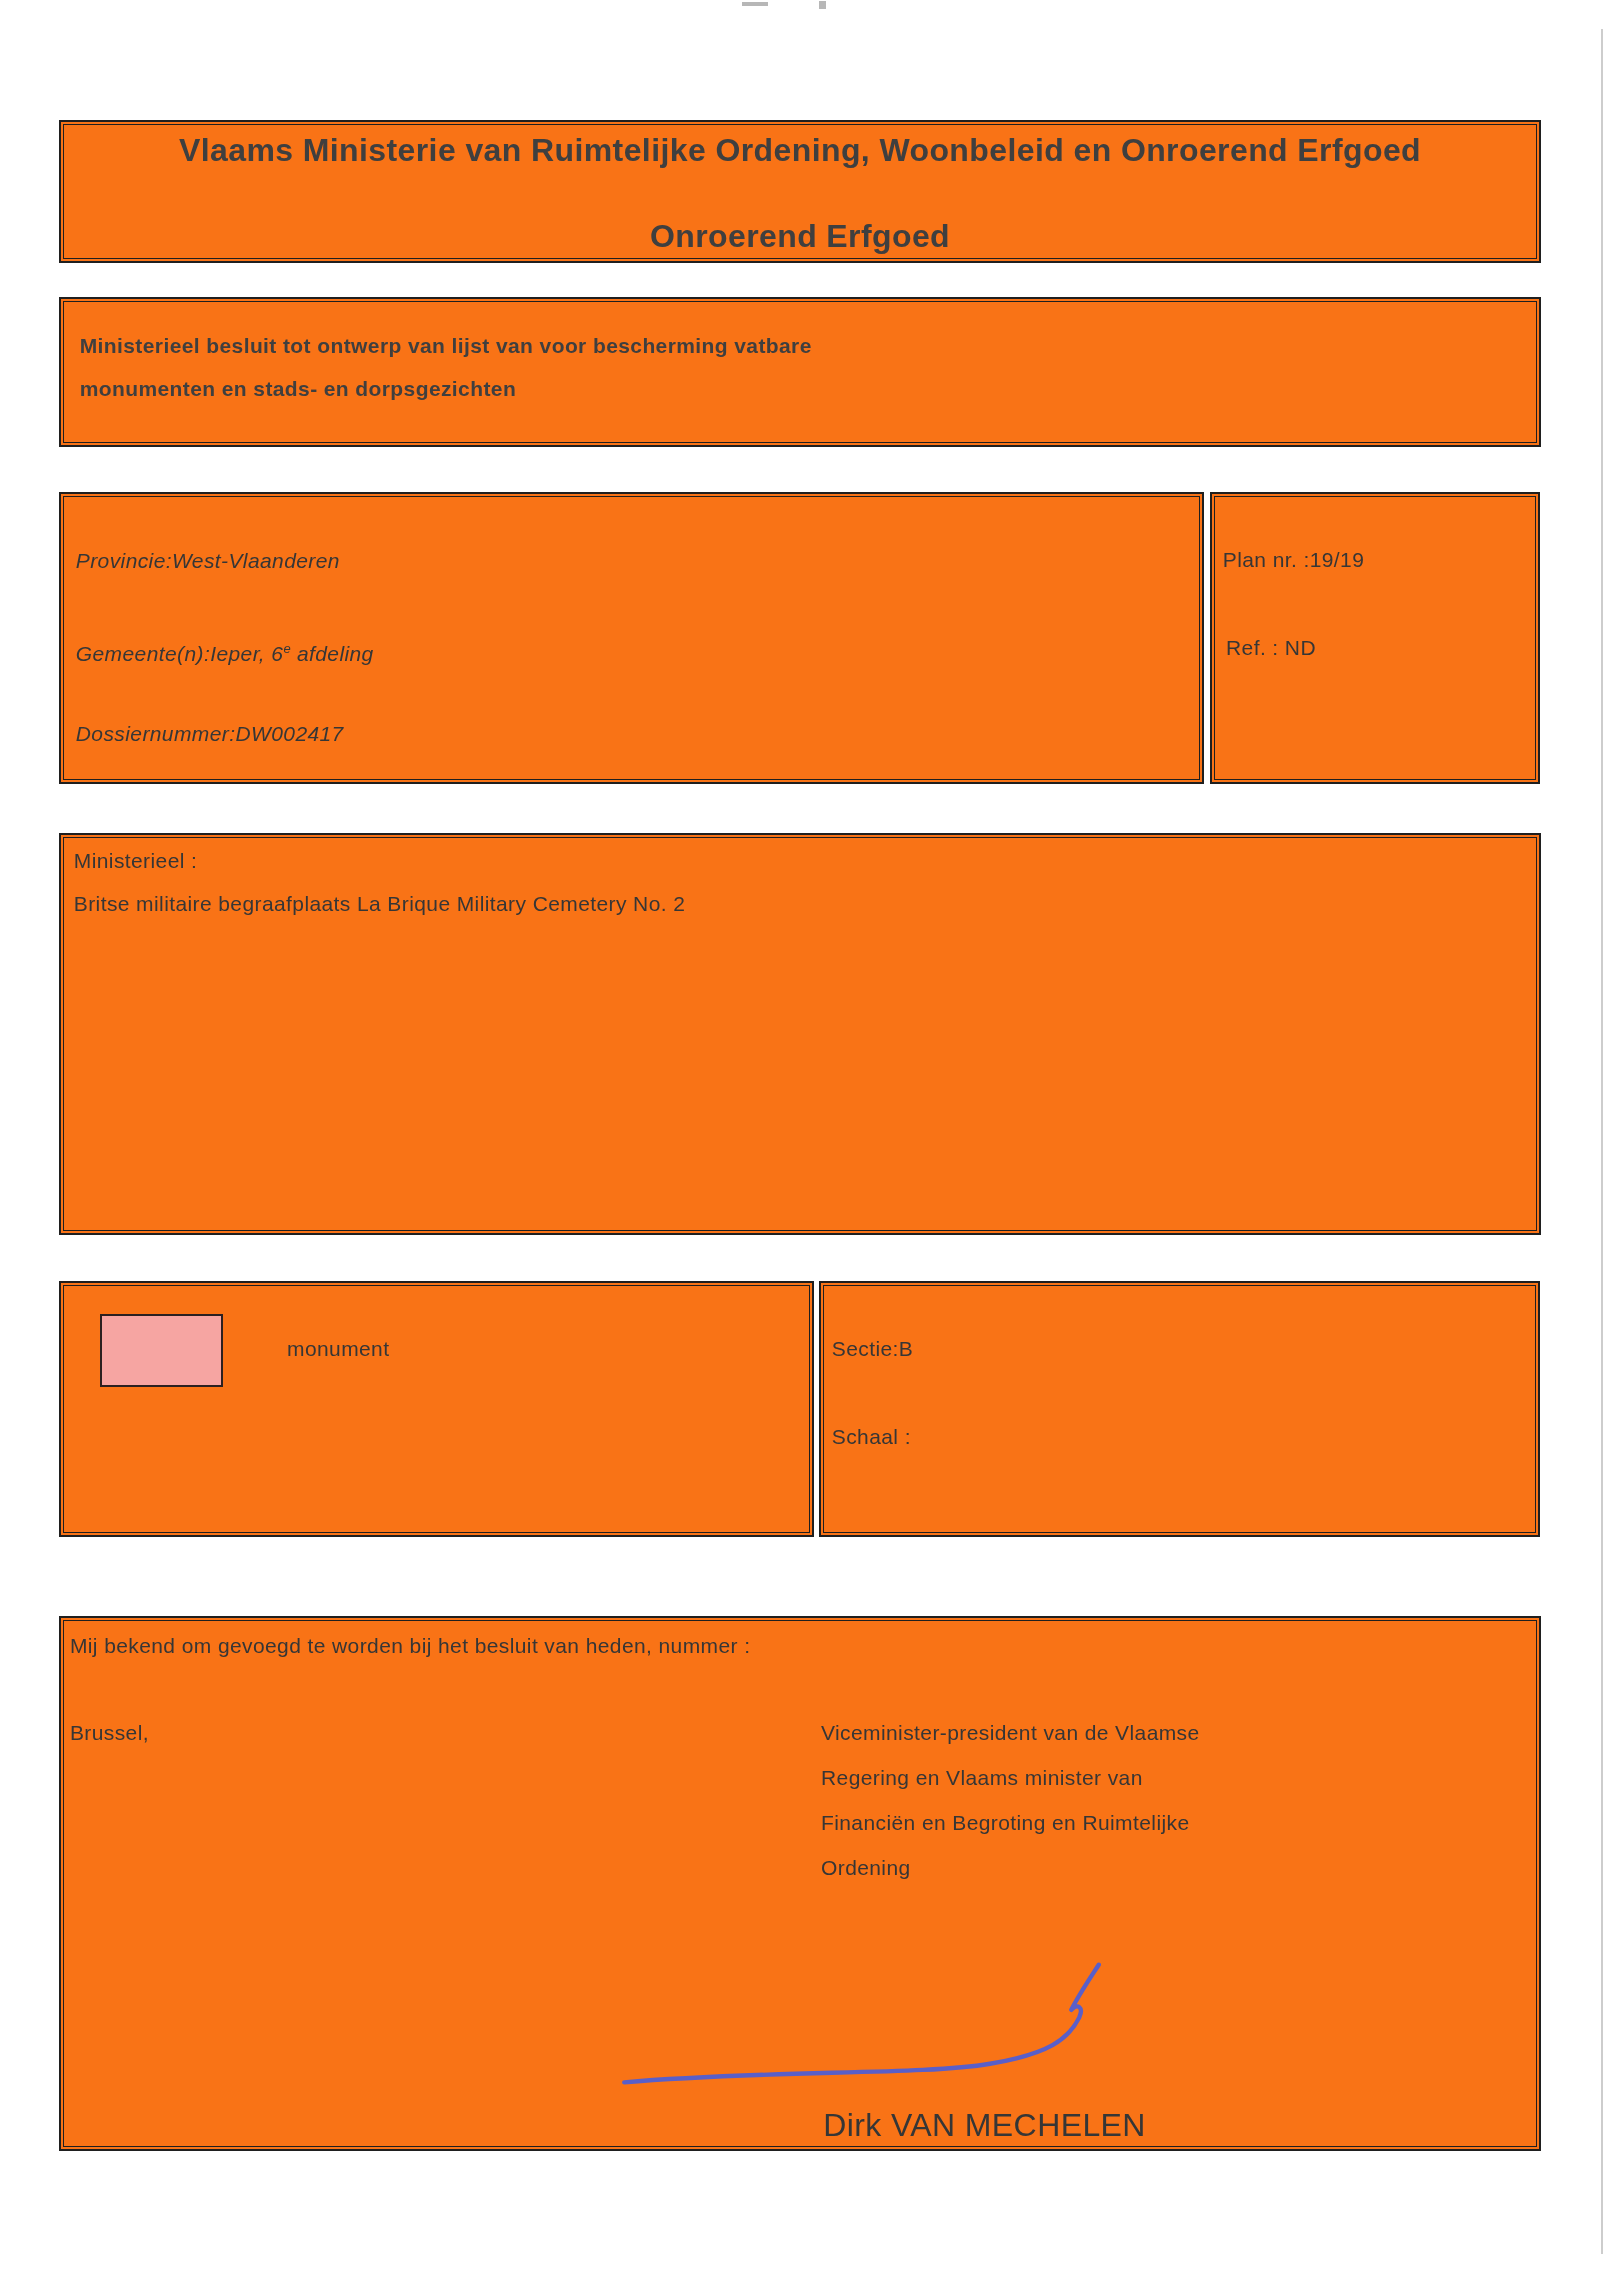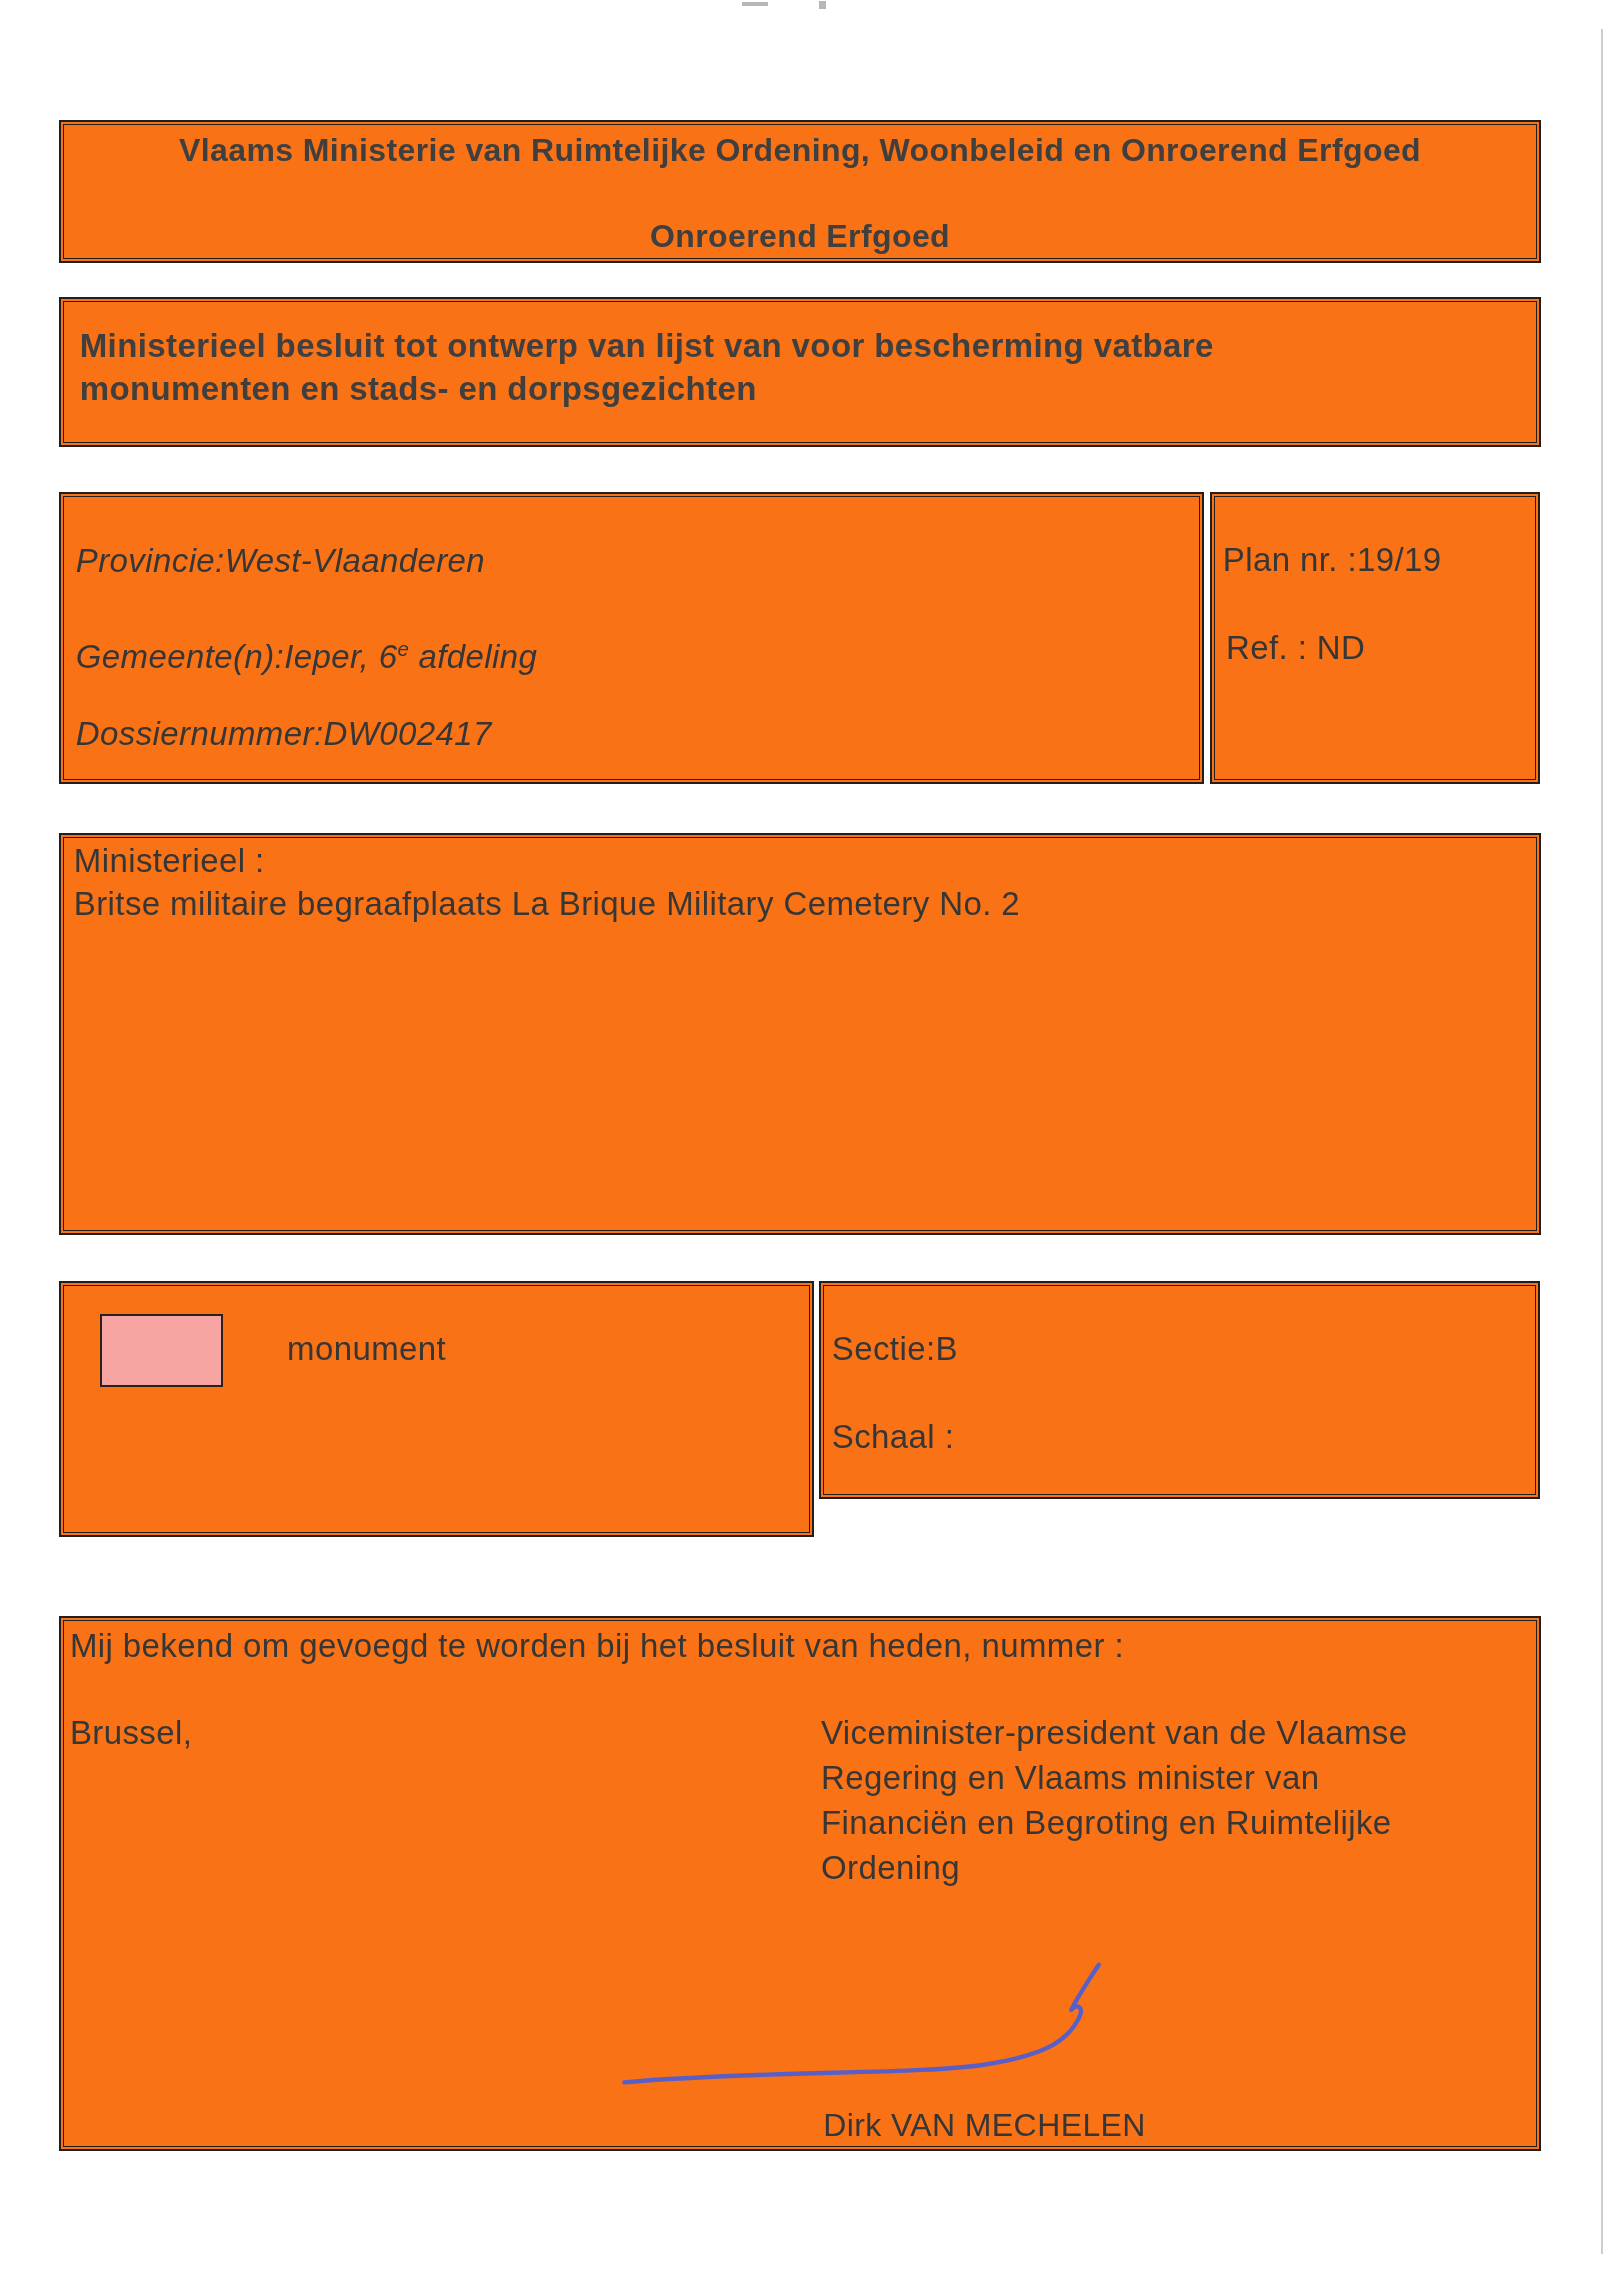--- a/index.html
+++ b/index.html
@@ -20,21 +20,21 @@
   }
   .dbox-inner{
     position:absolute;
     left:2px;top:2px;right:2px;bottom:2px;
     border:1px solid #1f1f1f;
     box-sizing:border-box;
   }
   .line{
     position:absolute;
     line-height:43px;
-    font-size:33px;
+    font-size:21px;
     letter-spacing:0.4px;
     white-space:nowrap;
     color:#363636;
   }
   .bold{font-weight:bold;color:#3f3f3f;}
   .center{left:0;right:0;text-align:center;}
   .hdr{font-size:32px;}
   .name-line{font-size:32px;line-height:39px;}
   .mincol-line{line-height:45px;}
   .swatch{
@@ -96,21 +96,21 @@
     </div>
   </div>
 
   <div class="dbox" style="left:59px;top:1281px;width:755px;height:256px;">
     <div class="dbox-inner">
       <div class="swatch" style="left: 36px; top: 28px; width: 123px; height: 73px; background: rgb(246, 165, 162);"></div>
       <div class="line" style="left:223px;top:41px;">monument</div>
     </div>
   </div>
 
-  <div class="dbox" style="left:819px;top:1281px;width:721px;height:218px;">
+  <div class="dbox" style="left:819px;top:1281px;width:721px;height:256px;">
     <div class="dbox-inner">
       <div class="line" style="left:7.8px;top:41px;">Sectie:B</div>
       <div class="line" style="left:7.8px;top:129px;">Schaal :</div>
     </div>
   </div>
 
   <div class="dbox" style="left:59px;top:1616px;width:1482px;height:535px;">
     <div class="dbox-inner">
       <div class="line" style="left:5.9px;top:2.9px;">Mij bekend om gevoegd te worden bij het besluit van heden, nummer :</div>
       <div class="line" style="left:5.9px;top:90px;">Brussel,</div>

